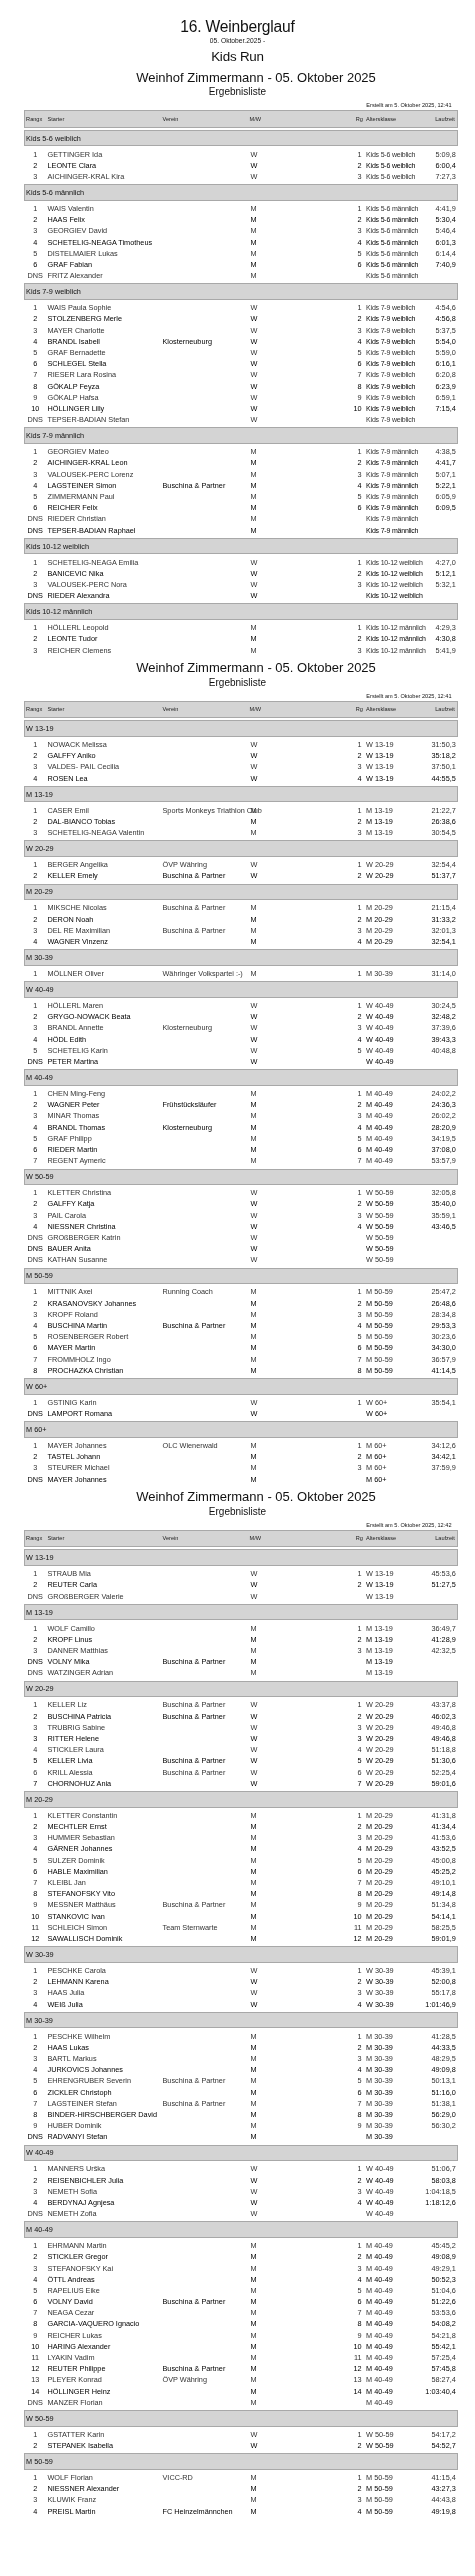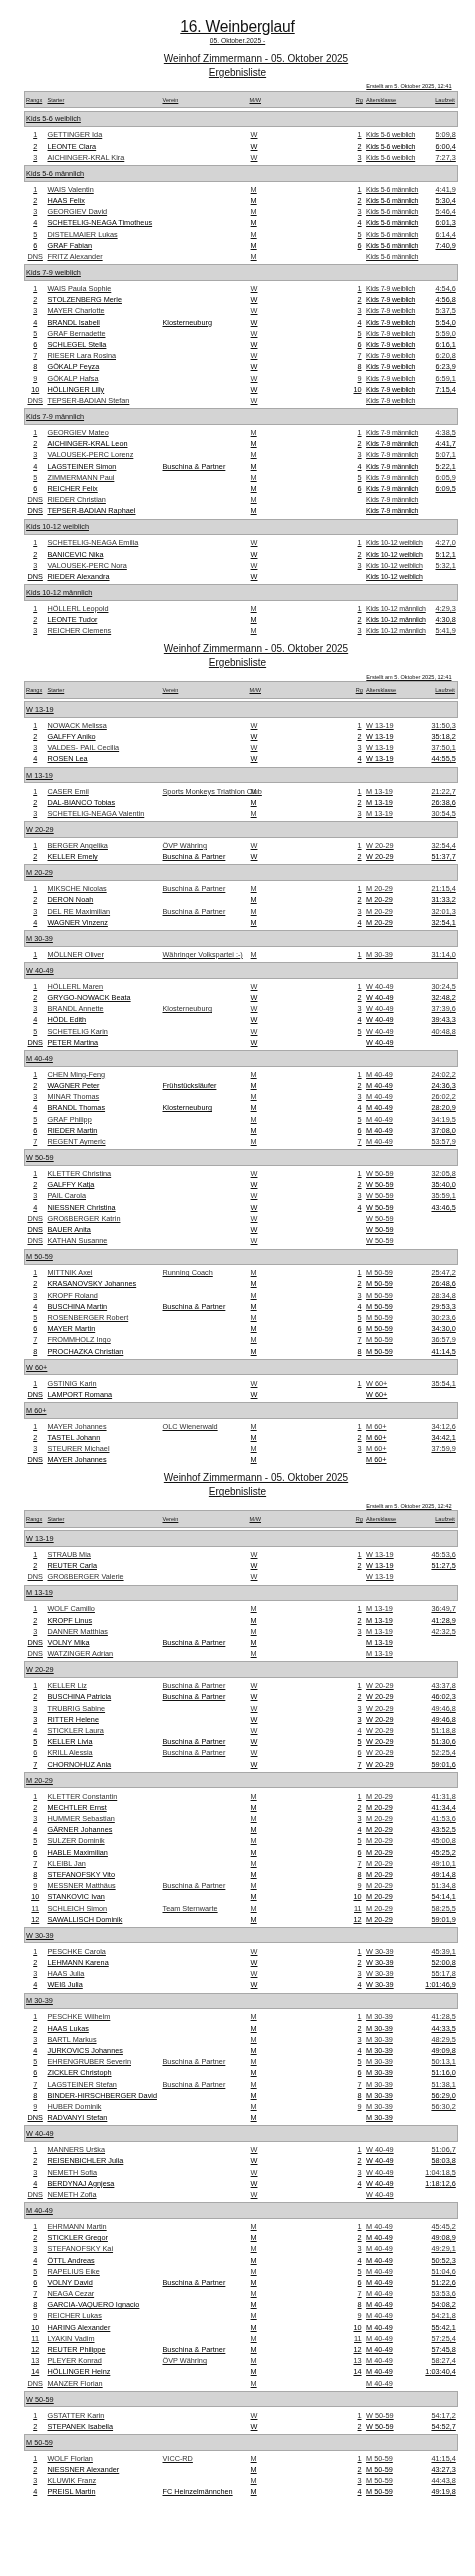--- a/index.html
+++ b/index.html
@@ -1,23 +1,23 @@
 <!DOCTYPE html>
 <html style="font-size:9px"><head>
 <meta charset="utf-8">
 <style>
   html, body { margin: 0; padding: 0; background: #ffffff; }
   body { width: 475px; font-family: "Liberation Sans", sans-serif; color: #111; }
-  .page { width: 475px; text-decoration: underline; }
+  .page { width: 475px; }
   .event-title { text-align: center; font-size: 15.6px; padding-top: 17px; line-height: 19px; letter-spacing: -0.2px; }
   .event-date { text-align: center; font-size: 6.7px; line-height: 10px; margin-top: 0px; }
   .race { }
   .race-title { text-align: center; font-size: 13.4px; line-height: 17px; margin-top: 2.2px; letter-spacing: -0.2px; }
   .race-title.later { margin-top: 12.3px; }
-  .race-venue { text-align: center; font-size: 10px; line-height: 11.2px; margin-top: 6.7px; margin-left: 37px; }
+  .race-venue { text-align: center; font-size: 13px; line-height: 11.2px; margin-top: 6.7px; margin-left: 37px; }
   .race-list { text-align: center; font-size: 10px; line-height: 17px; margin-top: 0px; }
   .created { width: 433px; margin: 2.2px 0 0 20.7px; text-align: right; font-size: 5.6px; line-height: 7.8px; padding-right: 2.2px; box-sizing: border-box; }
   table.results { width: 433px; margin-left: 24px; border-collapse: separate; border-spacing: 0; table-layout: fixed; font-size: 7.3px; }
   table.results col.c-rank { width: 22.4px; }
   table.results col.c-starter { width: 115px; }
   table.results col.c-club { width: 87px; }
   table.results col.c-mw { width: 101px; }
   table.results col.c-rg { width: 15.6px; }
   table.results col.c-ak { width: 54px; }
   table.results col.c-time { width: 39px; }
@@ -37,20 +37,21 @@
   .kids .row td.ak { font-size: 7px; letter-spacing: -0.2px; }
 </style>
 </head>
 <body>
 
 <div class="page">
   <div class="event-title">16. Weinberglauf</div>
   <div class="event-date">05. Oktober.2025 -</div>
   <div id="races">
   <section class="race kids">
+    <div class="race-title">Kids Run</div>
     <div class="race-venue">Weinhof Zimmermann - 05. Oktober 2025</div>
     <div class="race-list">Ergebnisliste</div>
     <div class="created">Erstellt am 5. Oktober 2025, 12:41</div>
     <table class="results">
       <colgroup>
         <col class="c-rank">
             <col class="c-starter">
             <col class="c-club">
             <col class="c-mw">
             <col class="c-rg">

